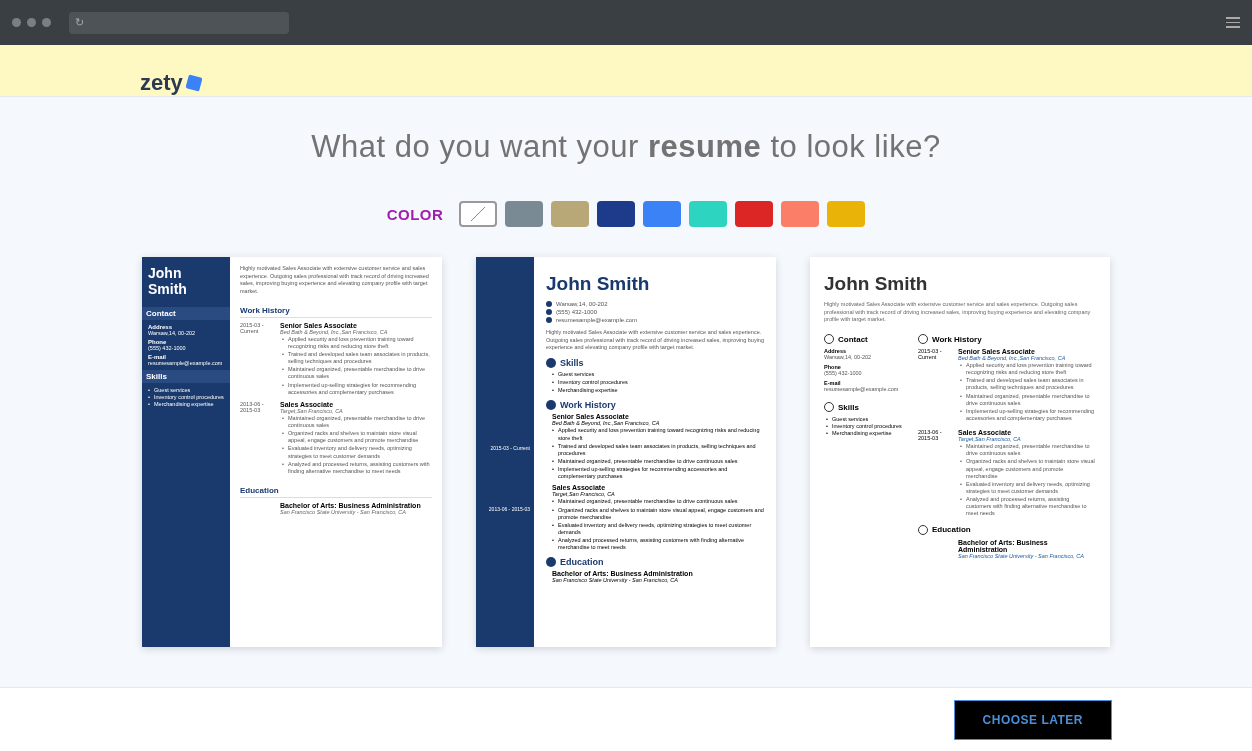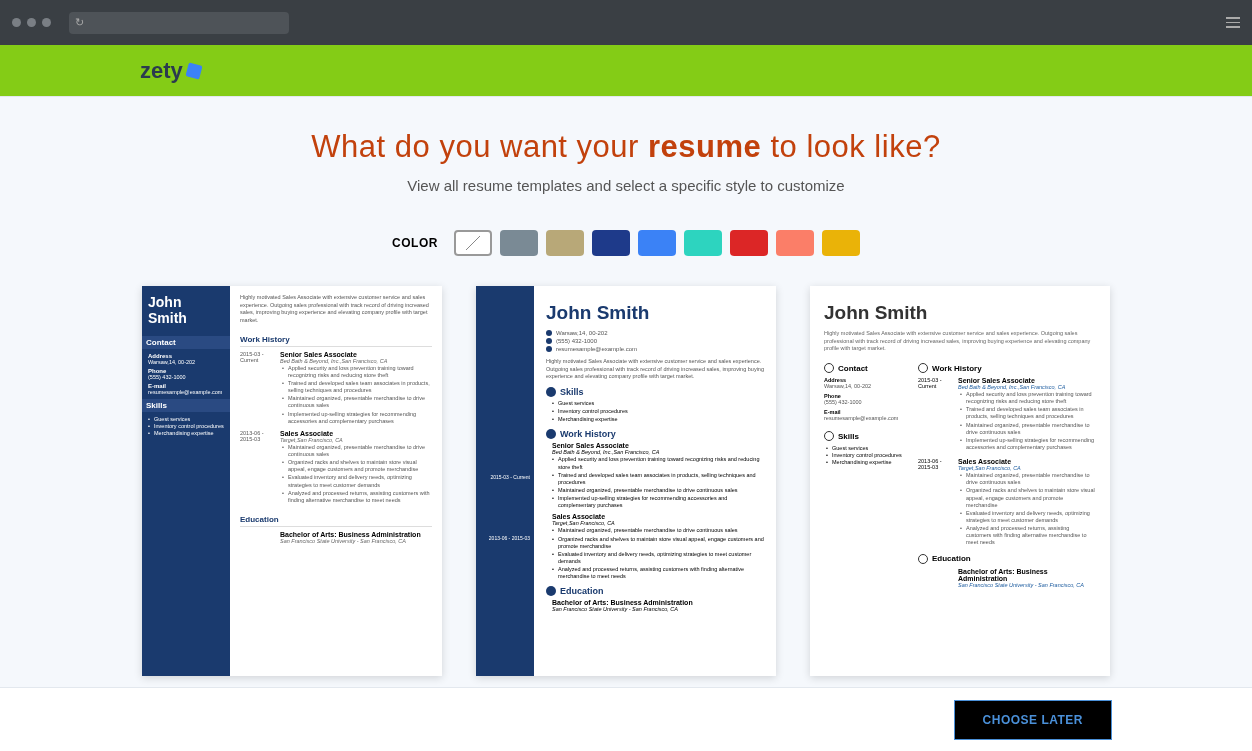--- a/index.html
+++ b/index.html
@@ -8,33 +8,33 @@
     
     .browser-bar { height: 45px; background: #3a3f44; display: flex; align-items: center; padding: 0 12px; gap: 8px; }
     .dots { display: flex; gap: 6px; }
     .dot { width: 9px; height: 9px; border-radius: 50%; background: #7a7f85; }
     .url-bar { background: #4e5358; height: 22px; width: 220px; border-radius: 4px; margin-left: 10px; display: flex; align-items: center; padding: 0 6px; }
     .refresh { color: #aaa; font-size: 11px; }
     .menu-icon { margin-left: auto; color: #aaa; display: flex; flex-direction: column; gap: 3px; }
     .menu-line { width: 14px; height: 1.5px; background: #aaa; }
     
     
-    .app-header { height: 52px; background: #84cc16; border-bottom: 1px solid #e3e8ee; display: flex; align-items: center; padding: 0 140px; }
+    .app-header { height: 52px; background: #fef9c3; border-bottom: 1px solid #e3e8ee; display: flex; align-items: flex-end; padding: 0 140px; }
     .logo { display: flex; align-items: center; gap: 4px; font-weight: 700; color: #2b3a4f; font-size: 22px; }
     .logo-mark { width: 14px; height: 14px; background: #3b82f6; transform: rotate(15deg); border-radius: 2px; }
     
     
     .title-section { text-align: center; padding: 32px 0 8px; }
-    .main-title { font-size: 31px; color: #c2410c; font-weight: 400; letter-spacing: 0.5px; }
+    .main-title { font-size: 31px; color: #737373; font-weight: 400; letter-spacing: 0.5px; }
     .main-title .bold { font-weight: 700; }
     .subtitle { font-size: 15px; color: #555; margin-top: 12px; }
     
     
     .color-row { display: flex; align-items: center; justify-content: center; gap: 8px; margin: 28px 0 30px; }
-    .color-label { font-size: 12px; font-weight: 700; color: #000000; letter-spacing: 0.5px; margin-right: 8px; }
+    .color-label { font-size: 15px; font-weight: 700; color: #a21caf; letter-spacing: 0.5px; margin-right: 8px; }
     .swatch { width: 38px; height: 26px; border-radius: 4px; cursor: pointer; }
     .swatch.selected { border: 2px solid #999; background: #fff; position: relative; padding: 3px; }
     .swatch.selected::after { content: ''; position: absolute; inset: 4px; background: linear-gradient(135deg, transparent 48%, #888 48%, #888 52%, transparent 52%); }
     
     
     .templates { display: flex; gap: 34px; justify-content: center; padding: 0 140px; }
     .template { width: 300px; height: 390px; background: #fff; box-shadow: 0 2px 8px rgba(0,0,0,0.15); overflow: hidden; position: relative; cursor: pointer; }
     
     
     .t1 { display: flex; }
@@ -120,21 +120,20 @@
   <div class="logo">
     <span>zety</span>
     <span class="logo-mark"></span>
   </div>
 </div>
 
 <div class="title-section">
   <h1 class="main-title">
     <span>What do you want your </span><span class="bold">resume</span><span> to look like?</span>
   </h1>
-  <p class="subtitle">View all resume templates and select a specific style to customize</p>
 </div>
 
 <div class="color-row">
   <span class="color-label">COLOR</span>
   <div class="swatch selected"></div>
   <div id="swatches" style="display: flex; gap: 8px;">
       <div class="swatch" style="background: rgb(122, 138, 149);"></div>
       <div class="swatch" style="background: rgb(184, 168, 120);"></div>
       <div class="swatch" style="background: rgb(30, 58, 138);"></div>
       <div class="swatch" style="background: rgb(59, 130, 246);"></div>

